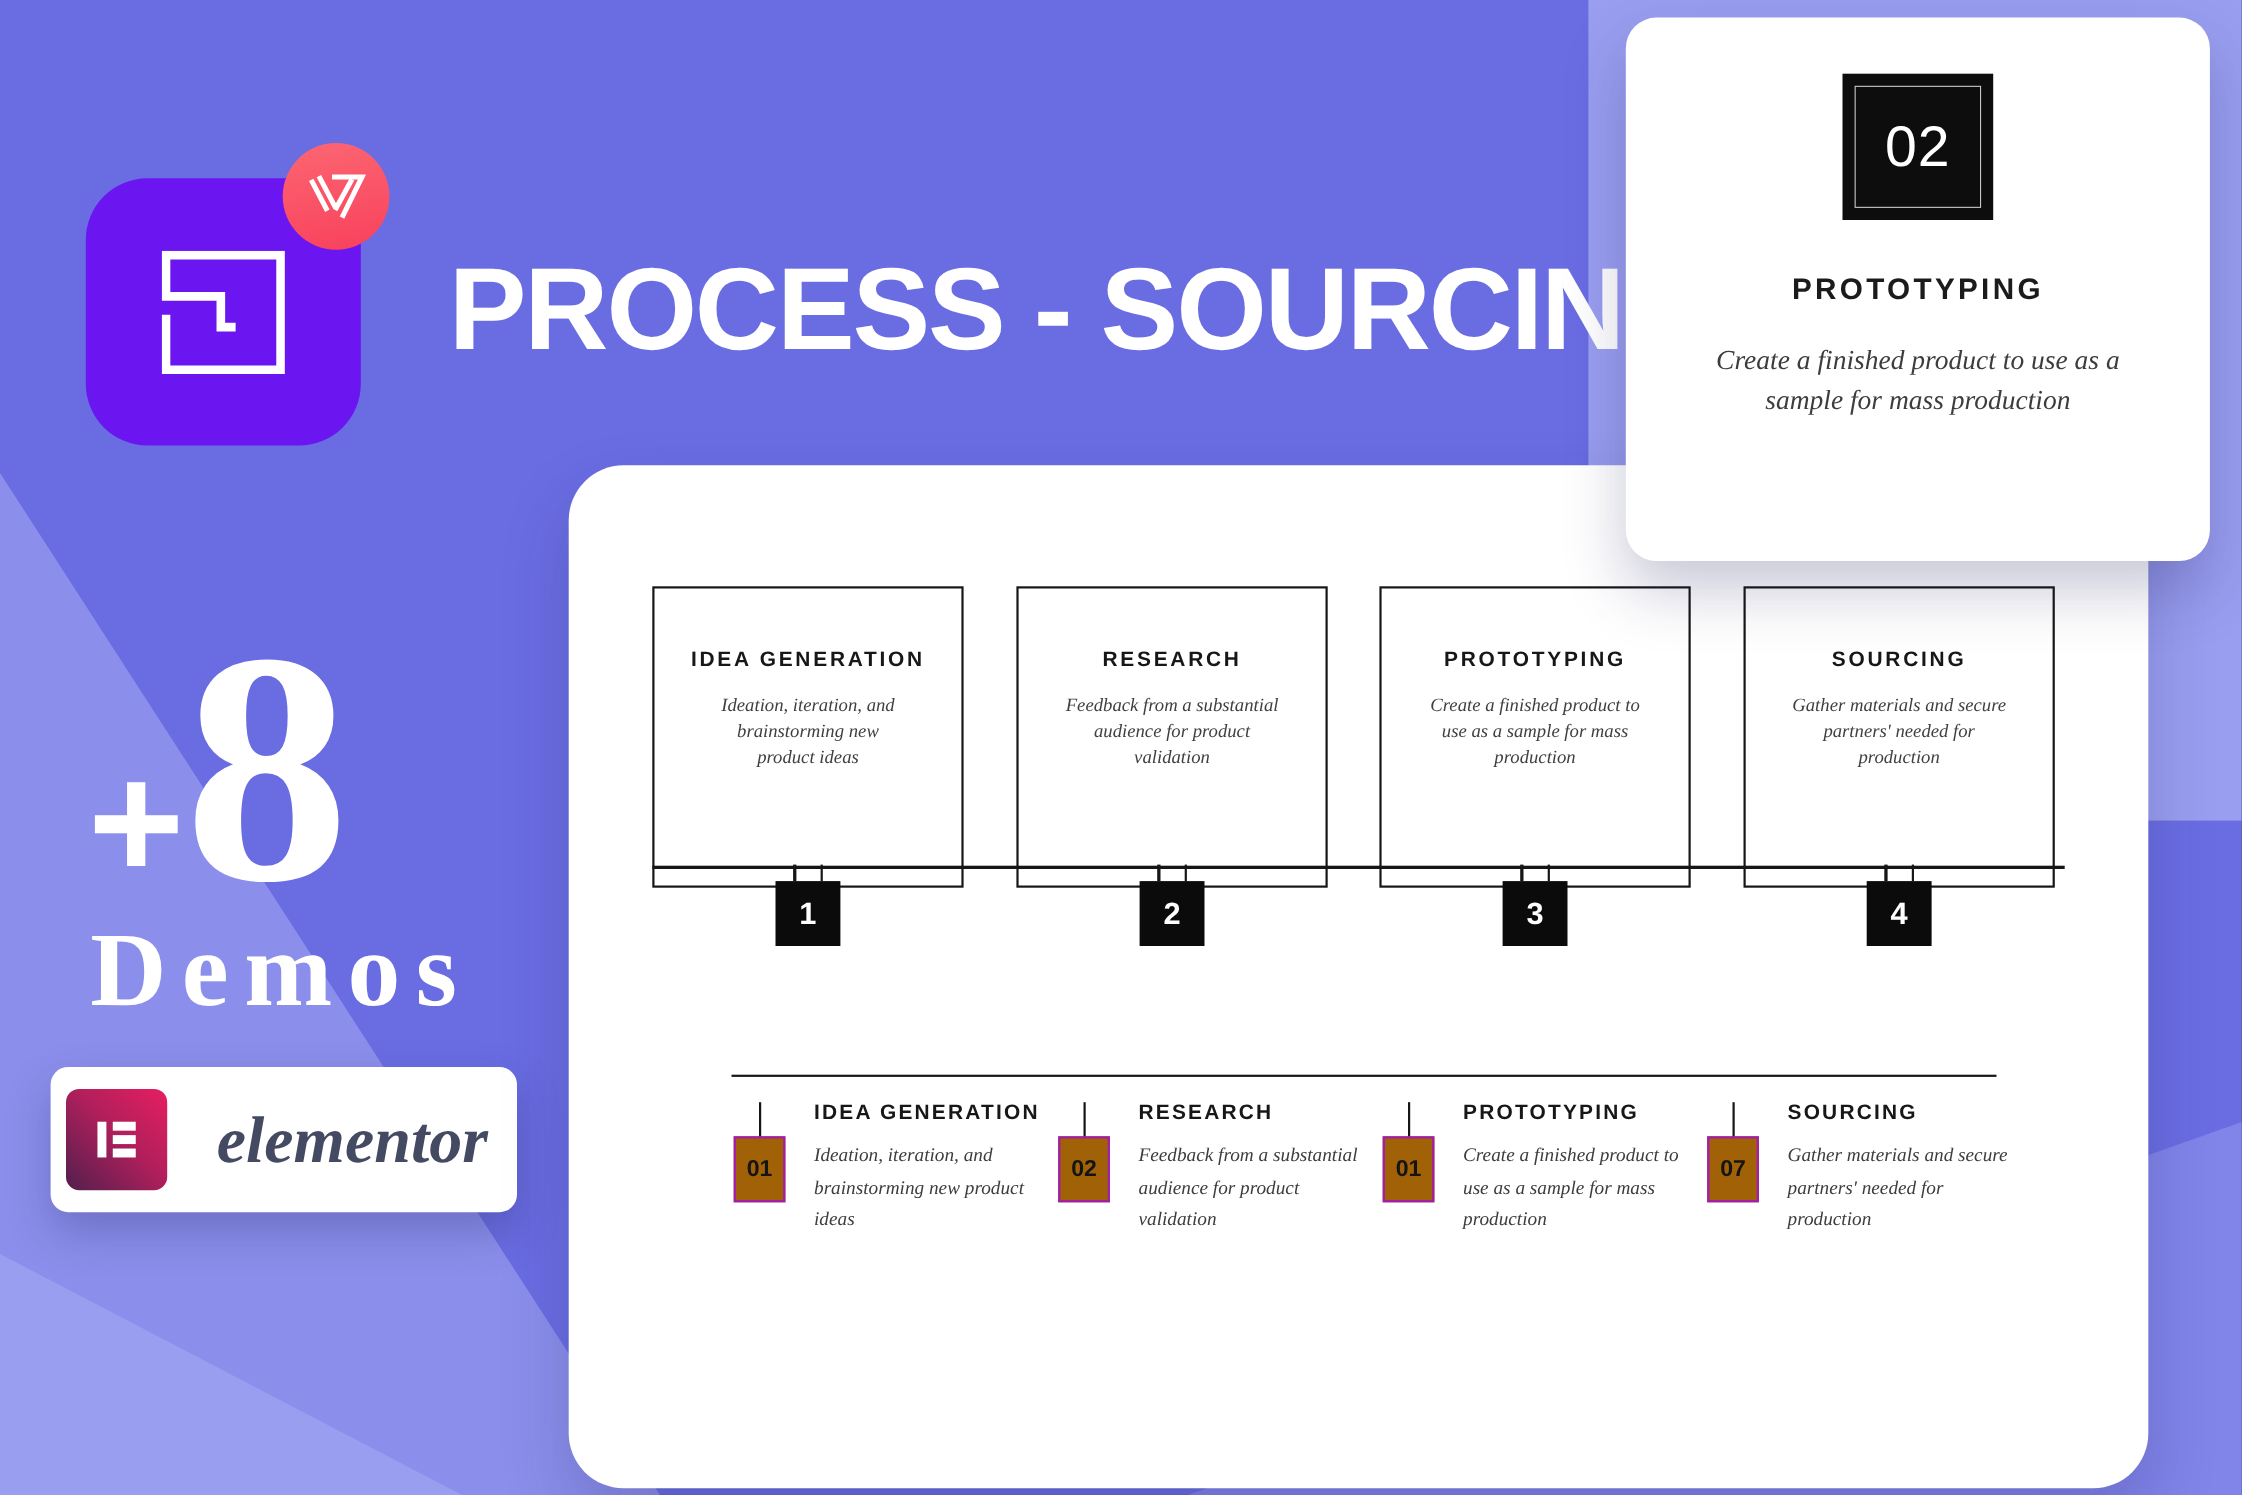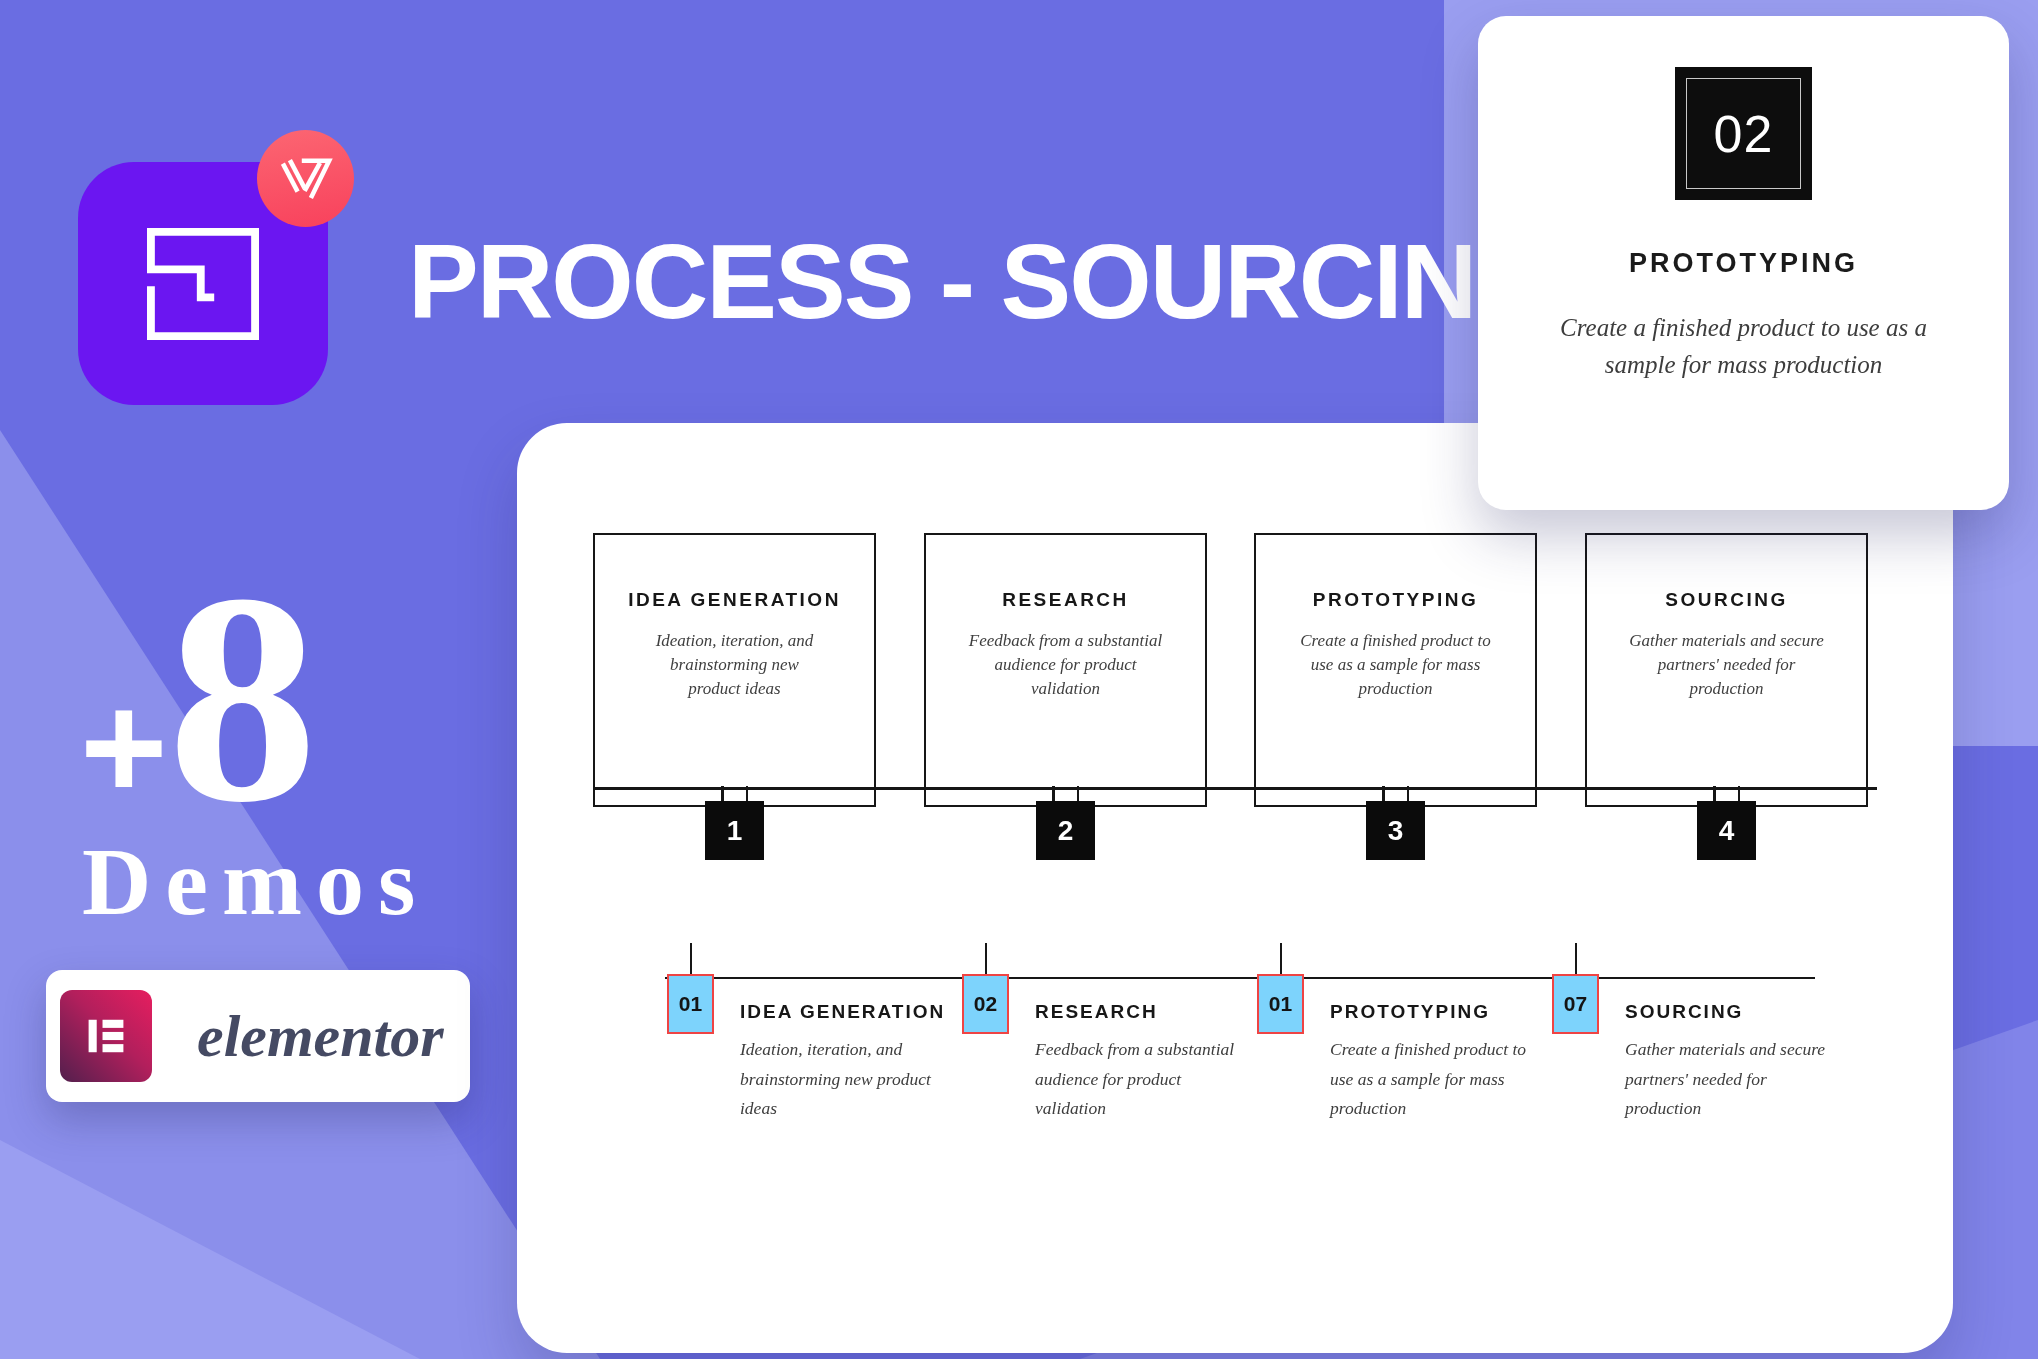--- a/index.html
+++ b/index.html
@@ -60,21 +60,21 @@
   .tline{position:absolute;background:#161616;height:3px;}
   .tline1{left:76px;top:364px;width:1284px;}
   .tline2{left:148px;top:554px;width:1150px;height:2px;}
 
   .nbadge{position:absolute;top:378px;width:59px;height:59px;background:#0b0b0b;
     display:flex;align-items:center;justify-content:center;}
   .nbadge::before,.nbadge::after{content:"";position:absolute;top:-15px;width:2.5px;height:15px;background:#161616;}
   .nbadge::before{left:16px;} .nbadge::after{right:16px;}
   .nbadge span{color:#fff;font-size:28px;font-weight:600;}
 
-  .numbox{position:absolute;top:551px;width:43px;height:56px;background:#7dd3fc;border:2px solid #ef4444;
+  .numbox{position:absolute;top:610px;width:43px;height:56px;background:#a16207;border:2px solid #a21caf;
     display:flex;align-items:center;justify-content:center;}
   .numbox::before{content:"";position:absolute;top:-9px;left:6px;right:-9px;bottom:6px;
     border:2px solid #161616;z-index:-1;}
   .numbox::after{content:"";position:absolute;top:-33px;left:50%;margin-left:-1px;width:2px;height:31px;background:#161616;}
   .numbox span{font-size:21px;font-weight:700;color:#141414;}
 
   .ltitle{position:absolute;top:578px;font-size:19px;font-weight:700;letter-spacing:2px;color:#171717;white-space:nowrap;}
   .ldesc{position:absolute;top:612px;font-family:"Liberation Serif",serif;font-style:italic;
     font-size:17.5px;line-height:29.5px;color:#3d3d3d;}
 </style>

